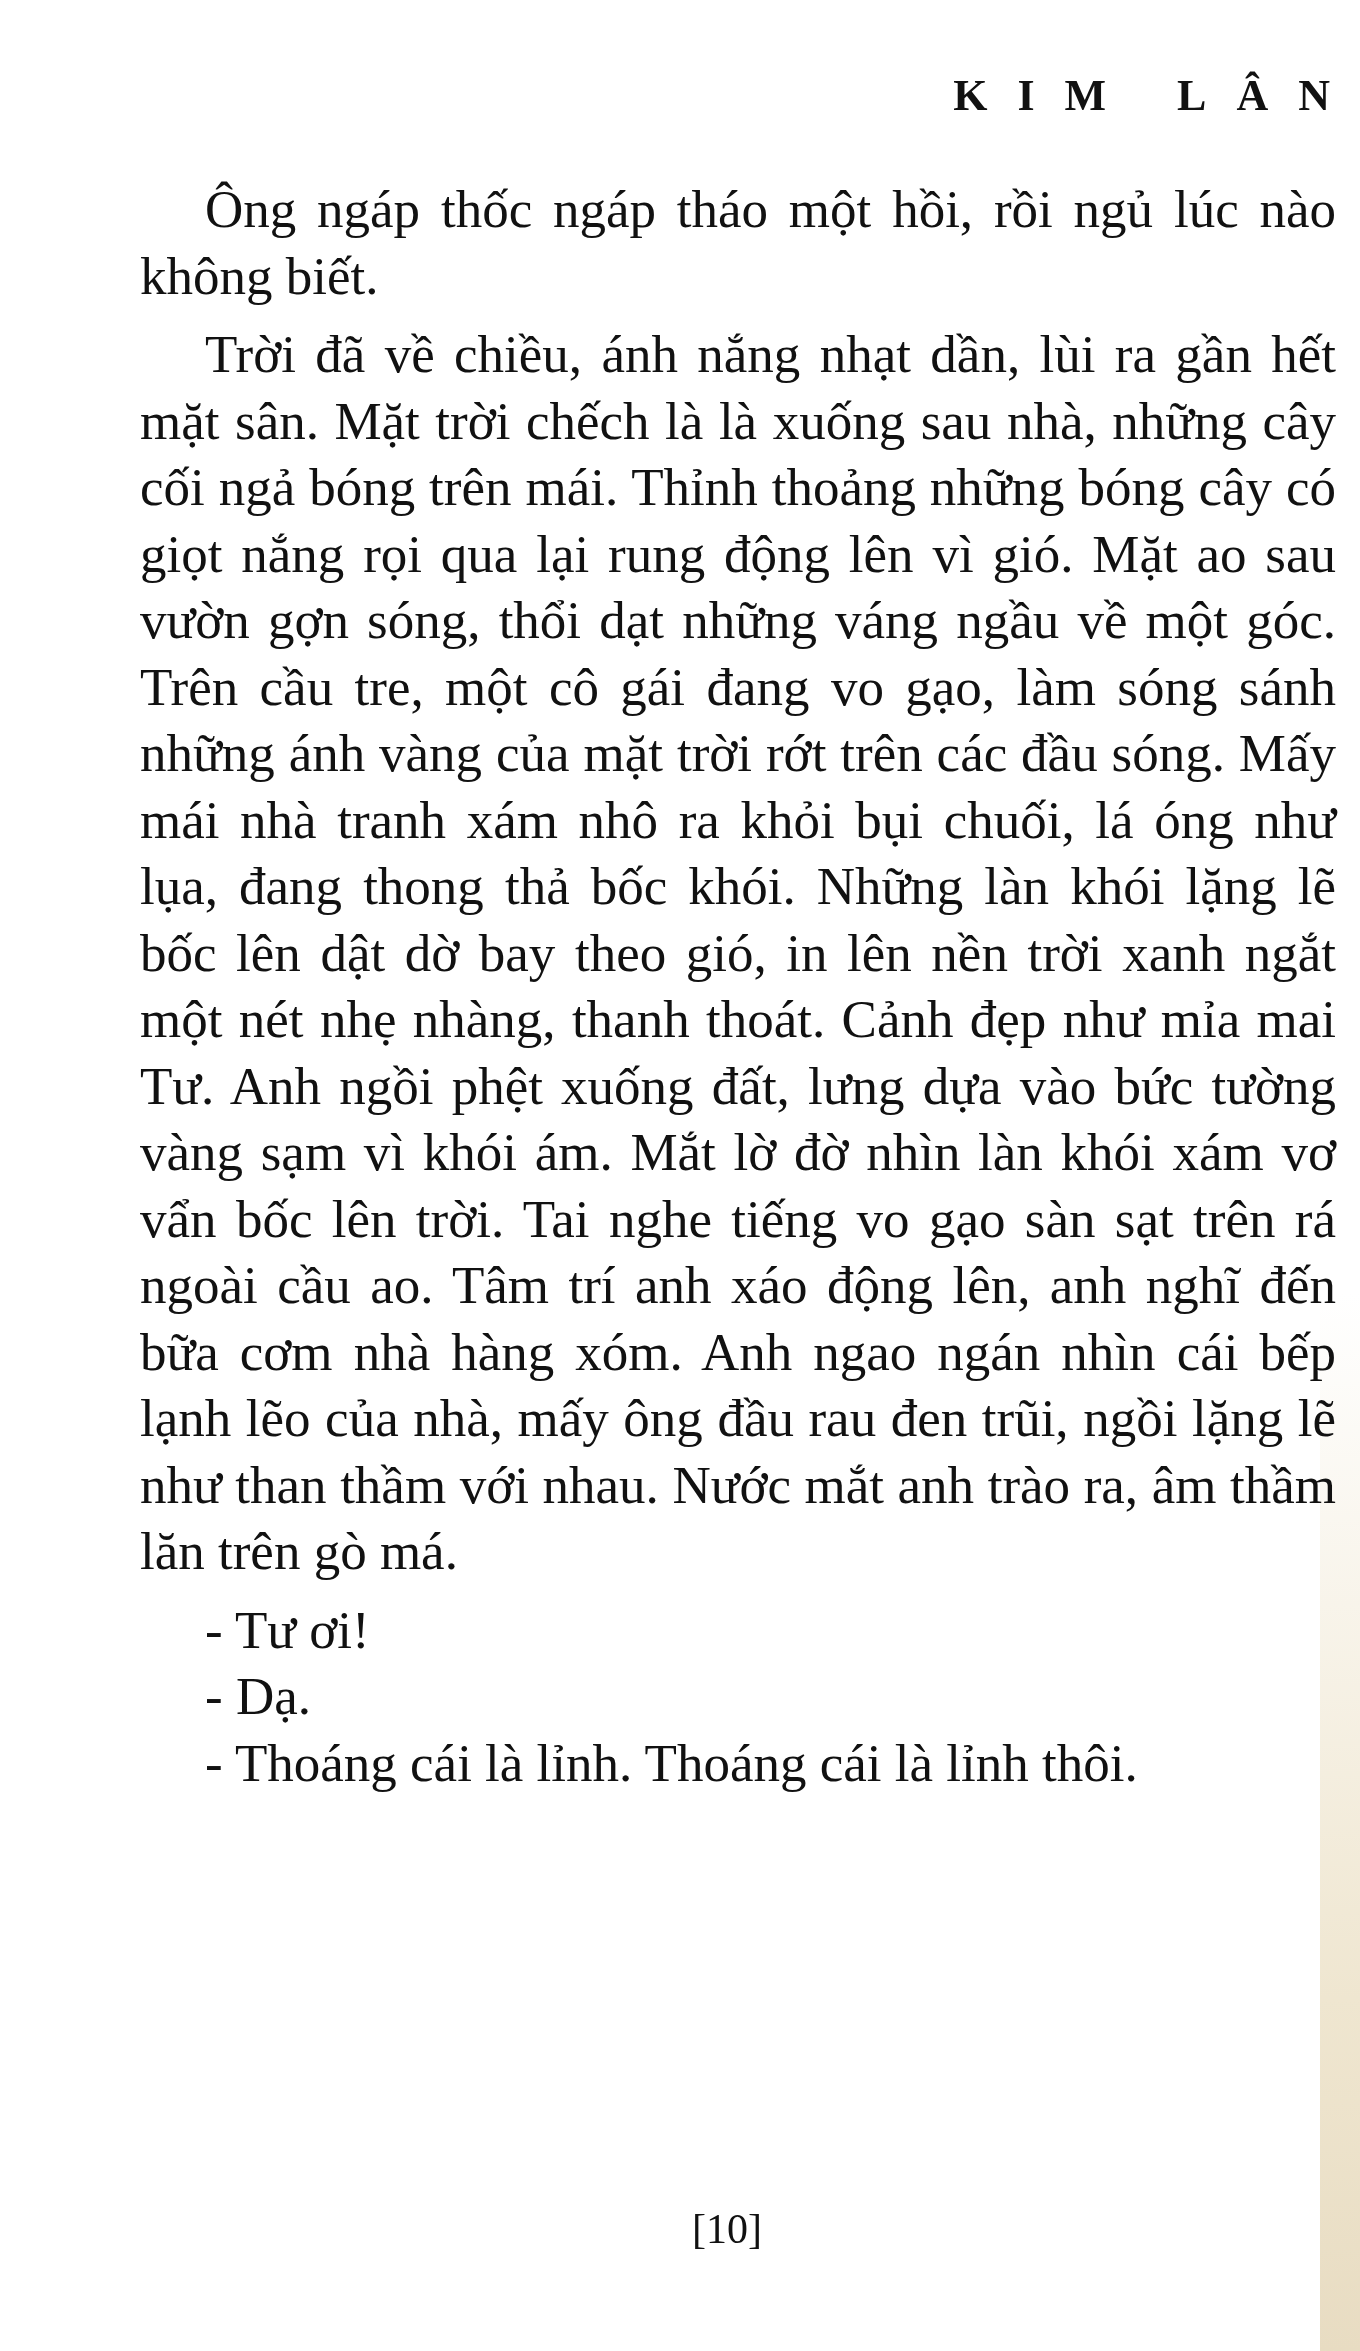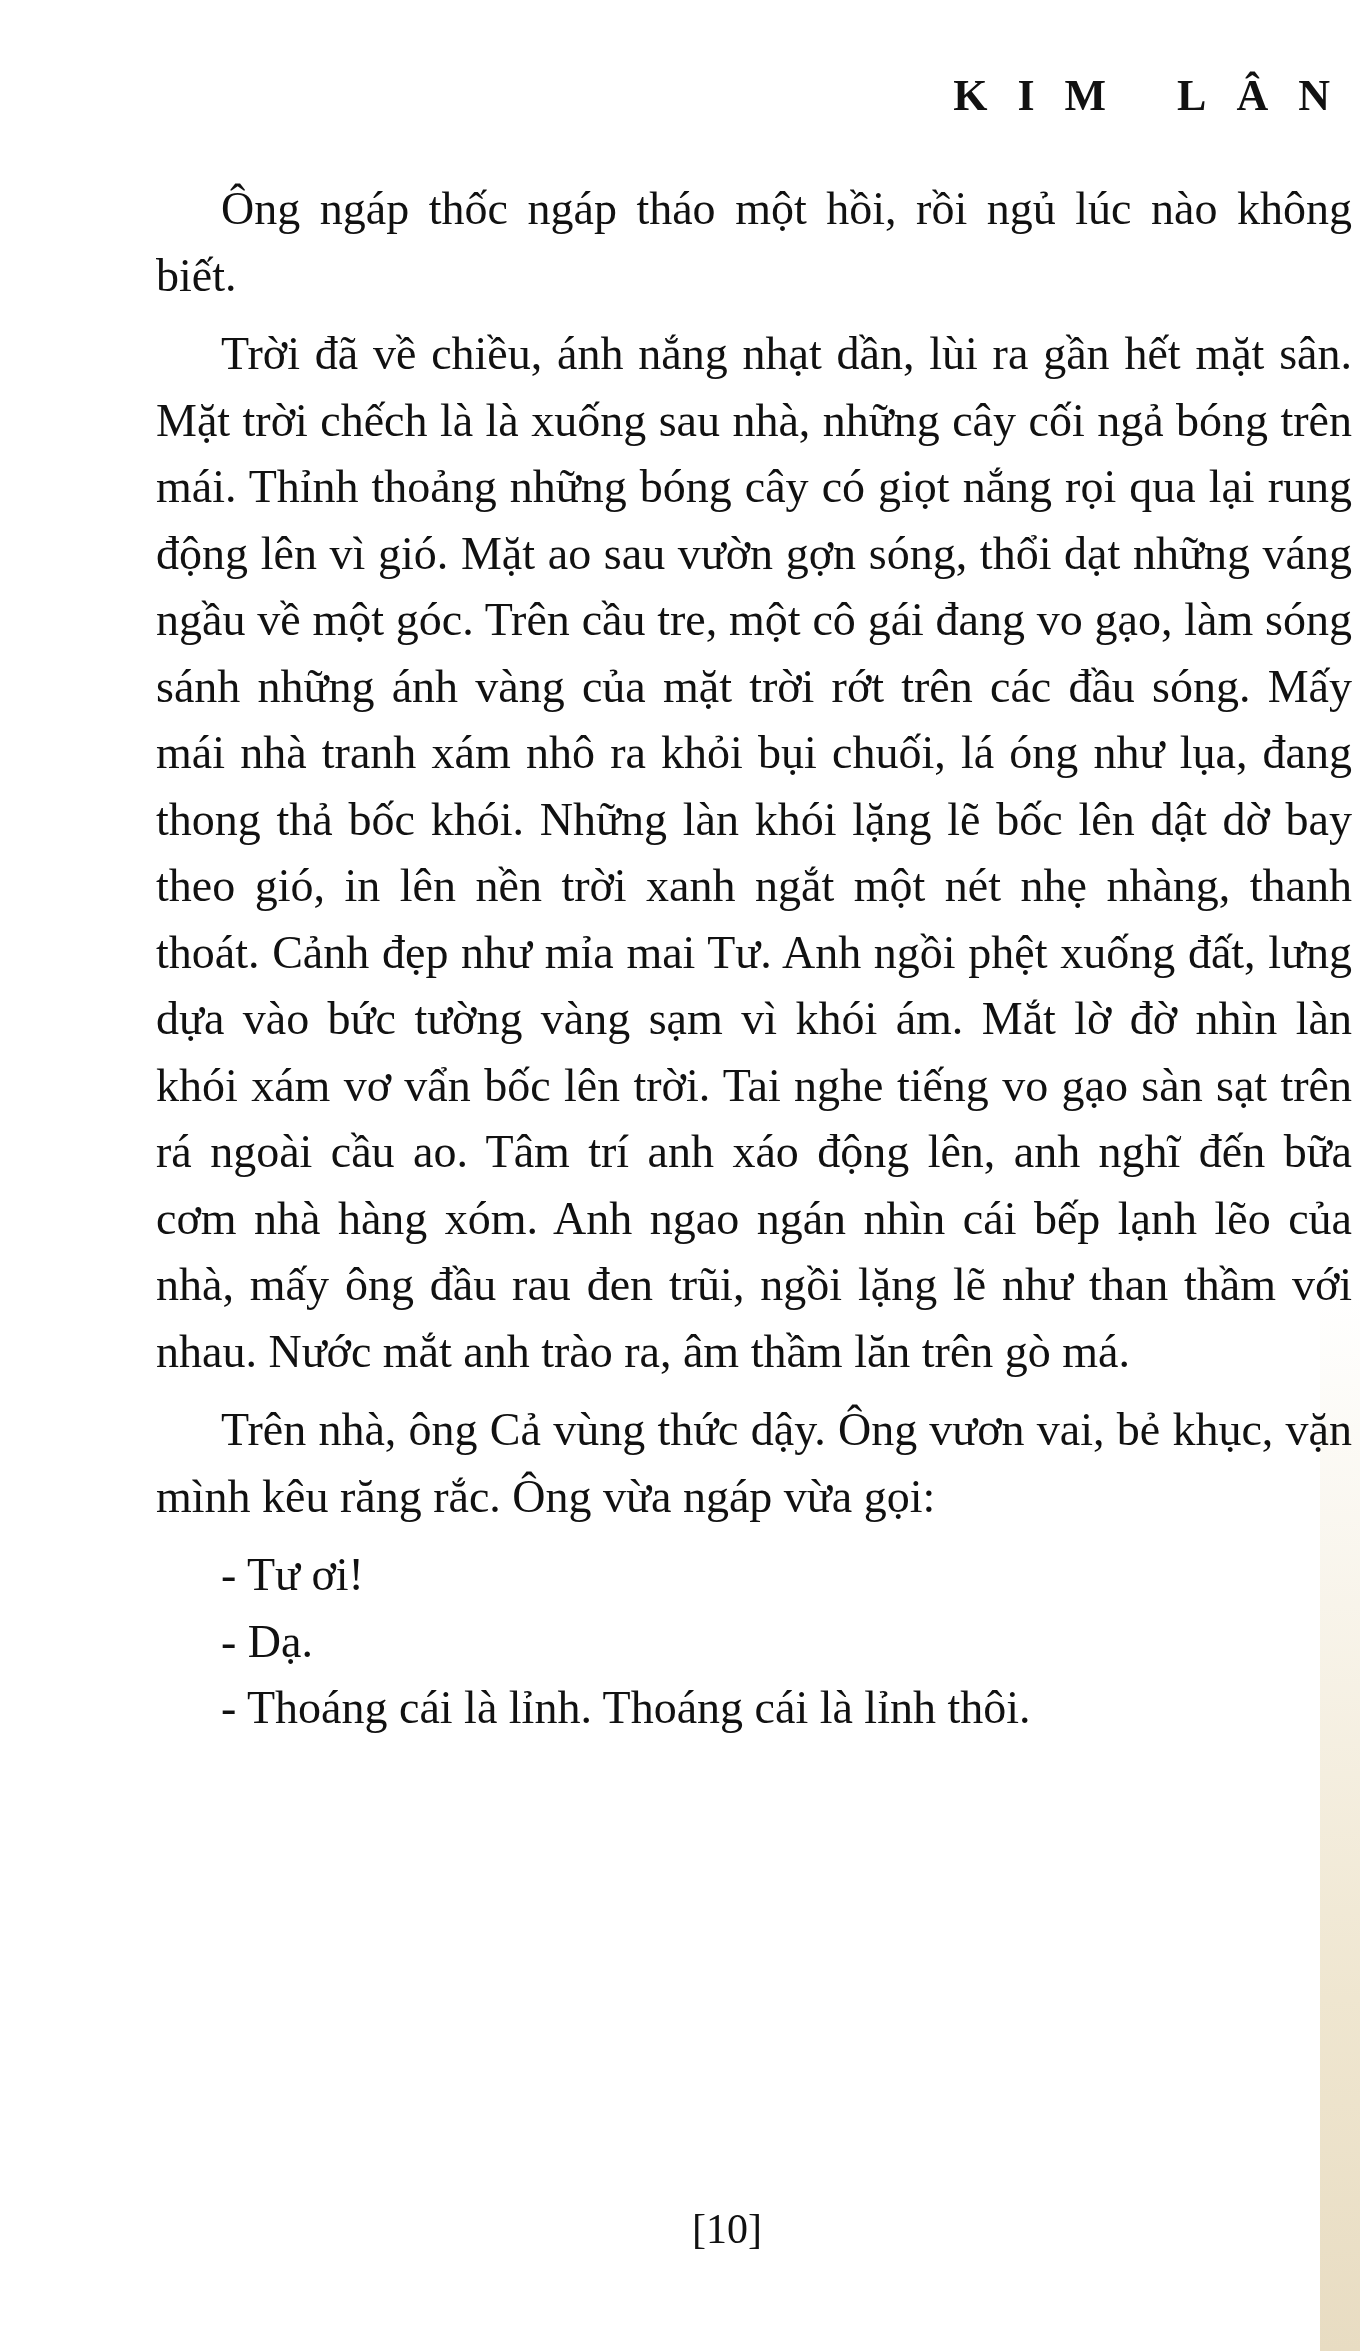--- a/index.html
+++ b/index.html
@@ -2,38 +2,37 @@
 <html><head>
 <meta charset="utf-8">
 <style>
   html, body { margin:0; padding:0; }
   body { width:1360px; height:2351px; background:#ffffff; position:relative; overflow:hidden;
          font-family:"DejaVu Serif", "Liberation Serif", serif; color:#111; }
   .edge { position:absolute; right:0; top:0; width:40px; height:2351px;
           background:linear-gradient(to bottom, rgba(255,255,255,0) 0%, rgba(255,255,255,0) 55%, #efe6d0 85%, #e8dcc2 100%); }
   .title { position:absolute; top:70px; left:0; width:1360px; text-align:right;
            font-size:44px; letter-spacing:30px; font-family:"Liberation Serif", serif; font-weight:bold; }
-  .body { position:absolute; top:176px; left:156px; width:1196px;
-          font-family:"Liberation Serif", serif; font-size:46px; line-height:66.5px; }
+  .body { position:absolute; top:176px; left:140px; width:1196px;
+          font-family:"Liberation Serif", serif; font-size:53px; line-height:66.5px; }
   .para { margin:0; text-align:justify; text-indent:65px; }
   .para.gap { margin-top:12px; }
   .dialog { margin:0; padding-left:65px; }
   .dialog.first { margin-top:12px; }
   .pageno { position:absolute; top:2205px; left:0; width:1360px; text-align:center;
             font-family:"Liberation Serif", serif; font-size:42px;padding-left:47px; }
 </style>
 </head>
 <body>
 
 <div class="edge"></div>
 
 <div class="title">KIM LÂN</div>
 
 <div class="body">
   <p class="para">Ông ngáp thốc ngáp tháo một hồi, rồi ngủ lúc nào không biết.</p>
   <p class="para gap">Trời đã về chiều, ánh nắng nhạt dần, lùi ra gần hết mặt sân. Mặt trời chếch là là xuống sau nhà, những cây cối ngả bóng trên mái. Thỉnh thoảng những bóng cây có giọt nắng rọi qua lại rung động lên vì gió. Mặt ao sau vườn gợn sóng, thổi dạt những váng ngầu về một góc. Trên cầu tre, một cô gái đang vo gạo, làm sóng sánh những ánh vàng của mặt trời rớt trên các đầu sóng. Mấy mái nhà tranh xám nhô ra khỏi bụi chuối, lá óng như lụa, đang thong thả bốc khói. Những làn khói lặng lẽ bốc lên dật dờ bay theo gió, in lên nền trời xanh ngắt một nét nhẹ nhàng, thanh thoát. Cảnh đẹp như mỉa mai Tư. Anh ngồi phệt xuống đất, lưng dựa vào bức tường vàng sạm vì khói ám. Mắt lờ đờ nhìn làn khói xám vơ vẩn bốc lên trời. Tai nghe tiếng vo gạo sàn sạt trên rá ngoài cầu ao. Tâm trí anh xáo động lên, anh nghĩ đến bữa cơm nhà hàng xóm. Anh ngao ngán nhìn cái bếp lạnh lẽo của nhà, mấy ông đầu rau đen trũi, ngồi lặng lẽ như than thầm với nhau. Nước mắt anh trào ra, âm thầm lăn trên gò má.</p>
-  <p class="para gap">Trên nhà, ông Cả vùng thức dậy. Ông vươn vai, bẻ khục, vặn mình kêu răng rắc. Ông vừa ngáp vừa gọi:</p>
   <p class="dialog first">- Tư ơi!</p>
   <p class="dialog">- Dạ.</p>
   <p class="dialog">- Thoáng cái là lỉnh. Thoáng cái là lỉnh thôi.</p>
 </div>
 
 <div class="pageno">[10]</div>
 
 </body></html>

